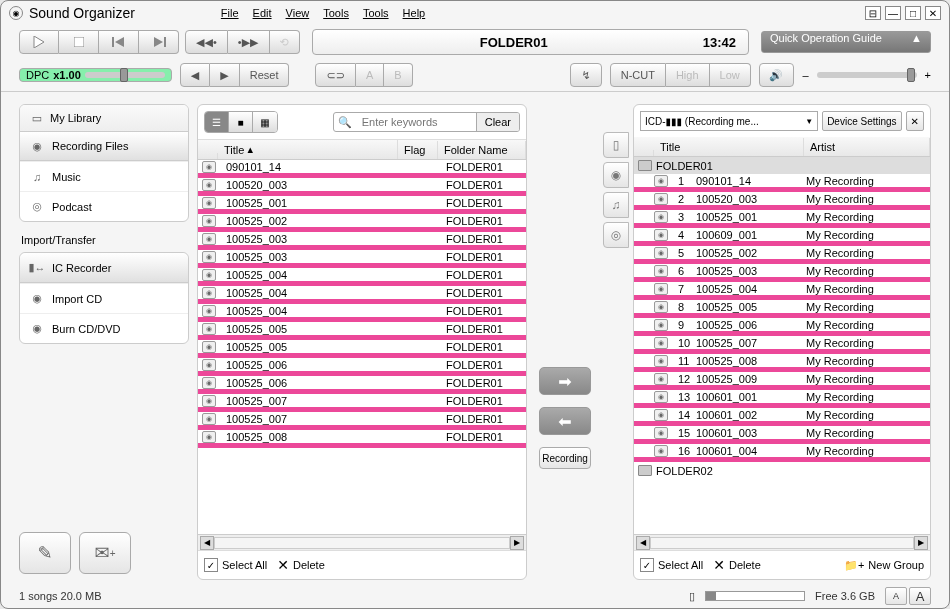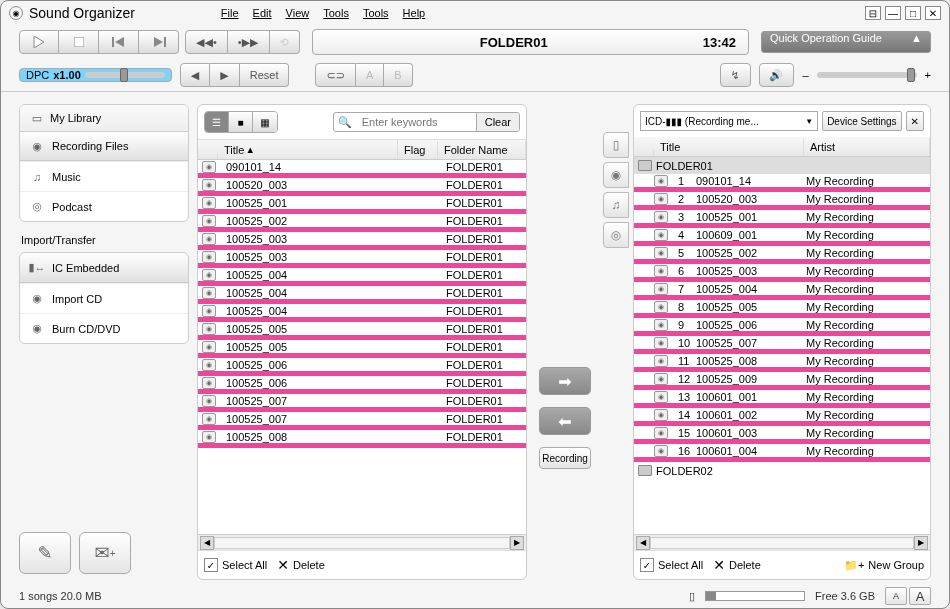--- a/index.html
+++ b/index.html
@@ -21,21 +21,21 @@
 .tbtn-group .tbtn:not(:first-child):not(:last-child){border-radius:0;border-left:none}
 .now-playing{flex:1;height:26px;border:1px solid #aaa;border-radius:4px;background:linear-gradient(#fff,#eee);display:flex;align-items:center;padding:0 12px;margin:0 6px}
 .now-playing .title{flex:1;text-align:center;font-size:13px;font-weight:bold}
 .now-playing .time{font-size:13px;font-weight:bold}
 .side-btn{width:170px;height:22px;border:1px solid #999;border-radius:3px;background:linear-gradient(#999,#777);color:#fff;display:flex;padding:0 8px;font-size:11px;cursor:pointer;position:relative}
 .side-btn .arrow{margin-left:auto}
 .progress-row{padding:2px 18px;display:flex;align-items:center;gap:8px}
 .progress-bar{flex:1;height:10px;border:1px solid #aaa;border-radius:3px;background:linear-gradient(#ccc,#eee);position:relative}
 .progress-thumb{position:absolute;left:0;top:-1px;width:8px;height:12px;background:#888;border-radius:2px}
 .ctrl-row{padding:4px 18px;display:flex;align-items:center;gap:8px;border-bottom:1px solid #ccc}
-.dpc-box{border:1px solid #aaa;border-radius:4px;padding:0 6px;background:#7dd3fc;display:flex;align-items:center;gap:4px}
+.dpc-box{border:1px solid #aaa;border-radius:4px;padding:0 6px;background:#86efac;display:flex;align-items:center;gap:4px}
 .slider{width:80px;height:6px;background:#ccc;border-radius:3px;position:relative}
 .slider-thumb{position:absolute;width:8px;height:14px;background:#999;border:1px solid #666;border-radius:2px;top:-4px;left:35px}
 .main{flex:1;display:flex;padding:12px 18px 4px 18px;gap:8px;min-height:0}
 .left-col{width:170px;display:flex;flex-direction:column;gap:4px}
 .nav-section{border:1px solid #ccc;border-radius:6px;background:#fff;overflow:hidden}
 .nav-head{padding:6px 10px;display:flex;align-items:center;gap:6px;font-size:12px;background:linear-gradient(#fafafa,#eee)}
 .nav-item{padding:7px 10px;display:flex;align-items:center;gap:8px;border-top:1px solid #eee;cursor:pointer;height:30px}
 .nav-item.active{background:linear-gradient(#fff,#e0e0e0);border-top:1px solid #ccc;border-bottom:1px solid #ccc}
 .nav-item:last-child{border-radius:0 0 6px 6px}
 .section-label{font-size:11px;margin:8px 0 2px 2px}
@@ -164,20 +164,25 @@
    <div class="tbtn">Reset</div>
   </div>
   <div style="width:10px"></div>
   <div class="tbtn-group">
    <div class="tbtn">⊂⊃</div>
    <div class="tbtn" style="color:#bbb">A</div>
    <div class="tbtn" style="color:#bbb">B</div>
   </div>
   <div style="flex:1"></div>
   <div class="tbtn">↯</div>
+  <div class="tbtn-group">
+   <div class="tbtn">N-CUT</div>
+   <div class="tbtn" style="color:#bbb">High</div>
+   <div class="tbtn" style="color:#bbb">Low</div>
+  </div>
   <div class="tbtn">🔊</div>
   <span>–</span>
   <div class="slider" style="width:100px">
         <div class="slider-thumb" style="left:90px"></div>
       </div>
   <span>+</span>
  </div>
 
  <div class="main">
   <div class="left-col">
@@ -196,21 +201,21 @@
           </div>
     <div class="nav-item">
             <span class="icon-sm">◎</span>
             <span>Podcast</span>
           </div>
    </div>
    <div class="section-label">Import/Transfer</div>
    <div class="nav-section">
     <div class="nav-item active" style="border-top:none;border-radius:6px 6px 0 0">
             <span class="icon-sm">▮↔</span>
-            <span>IC Embedded</span>
+            <span>IC Recorder</span>
           </div>
     <div class="nav-item">
             <span class="icon-sm">◉</span>
             <span>Import CD</span>
           </div>
     <div class="nav-item">
             <span class="icon-sm">◉</span>
             <span>Burn CD/DVD</span>
           </div>
    </div>

